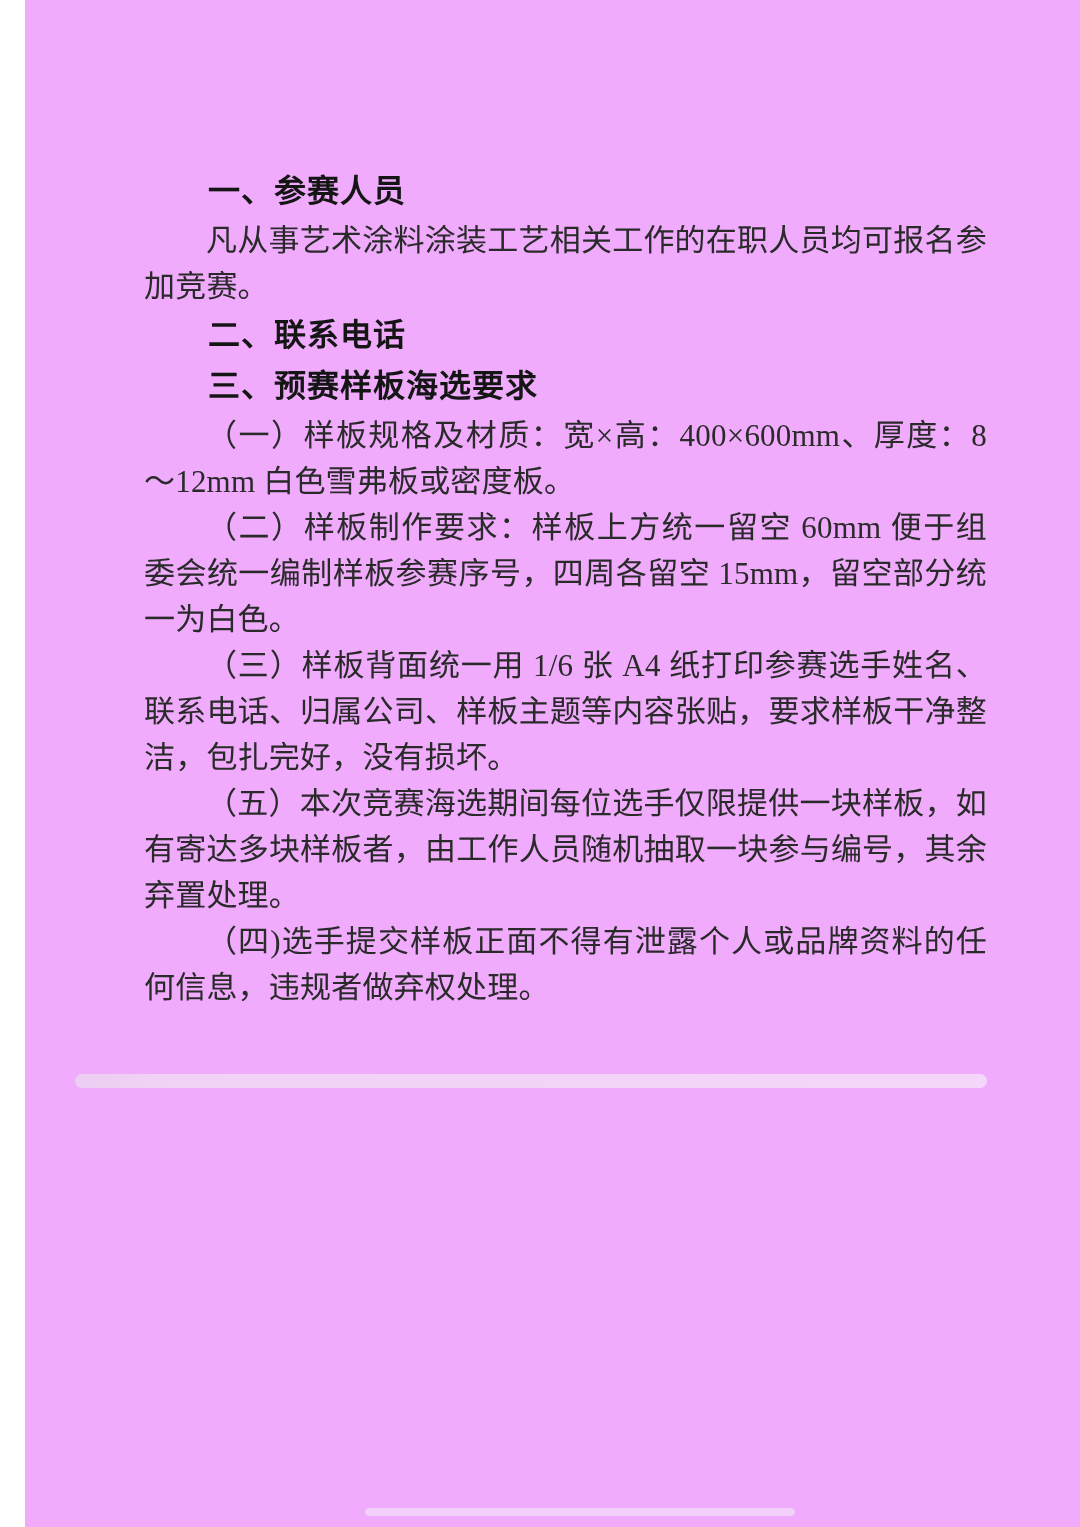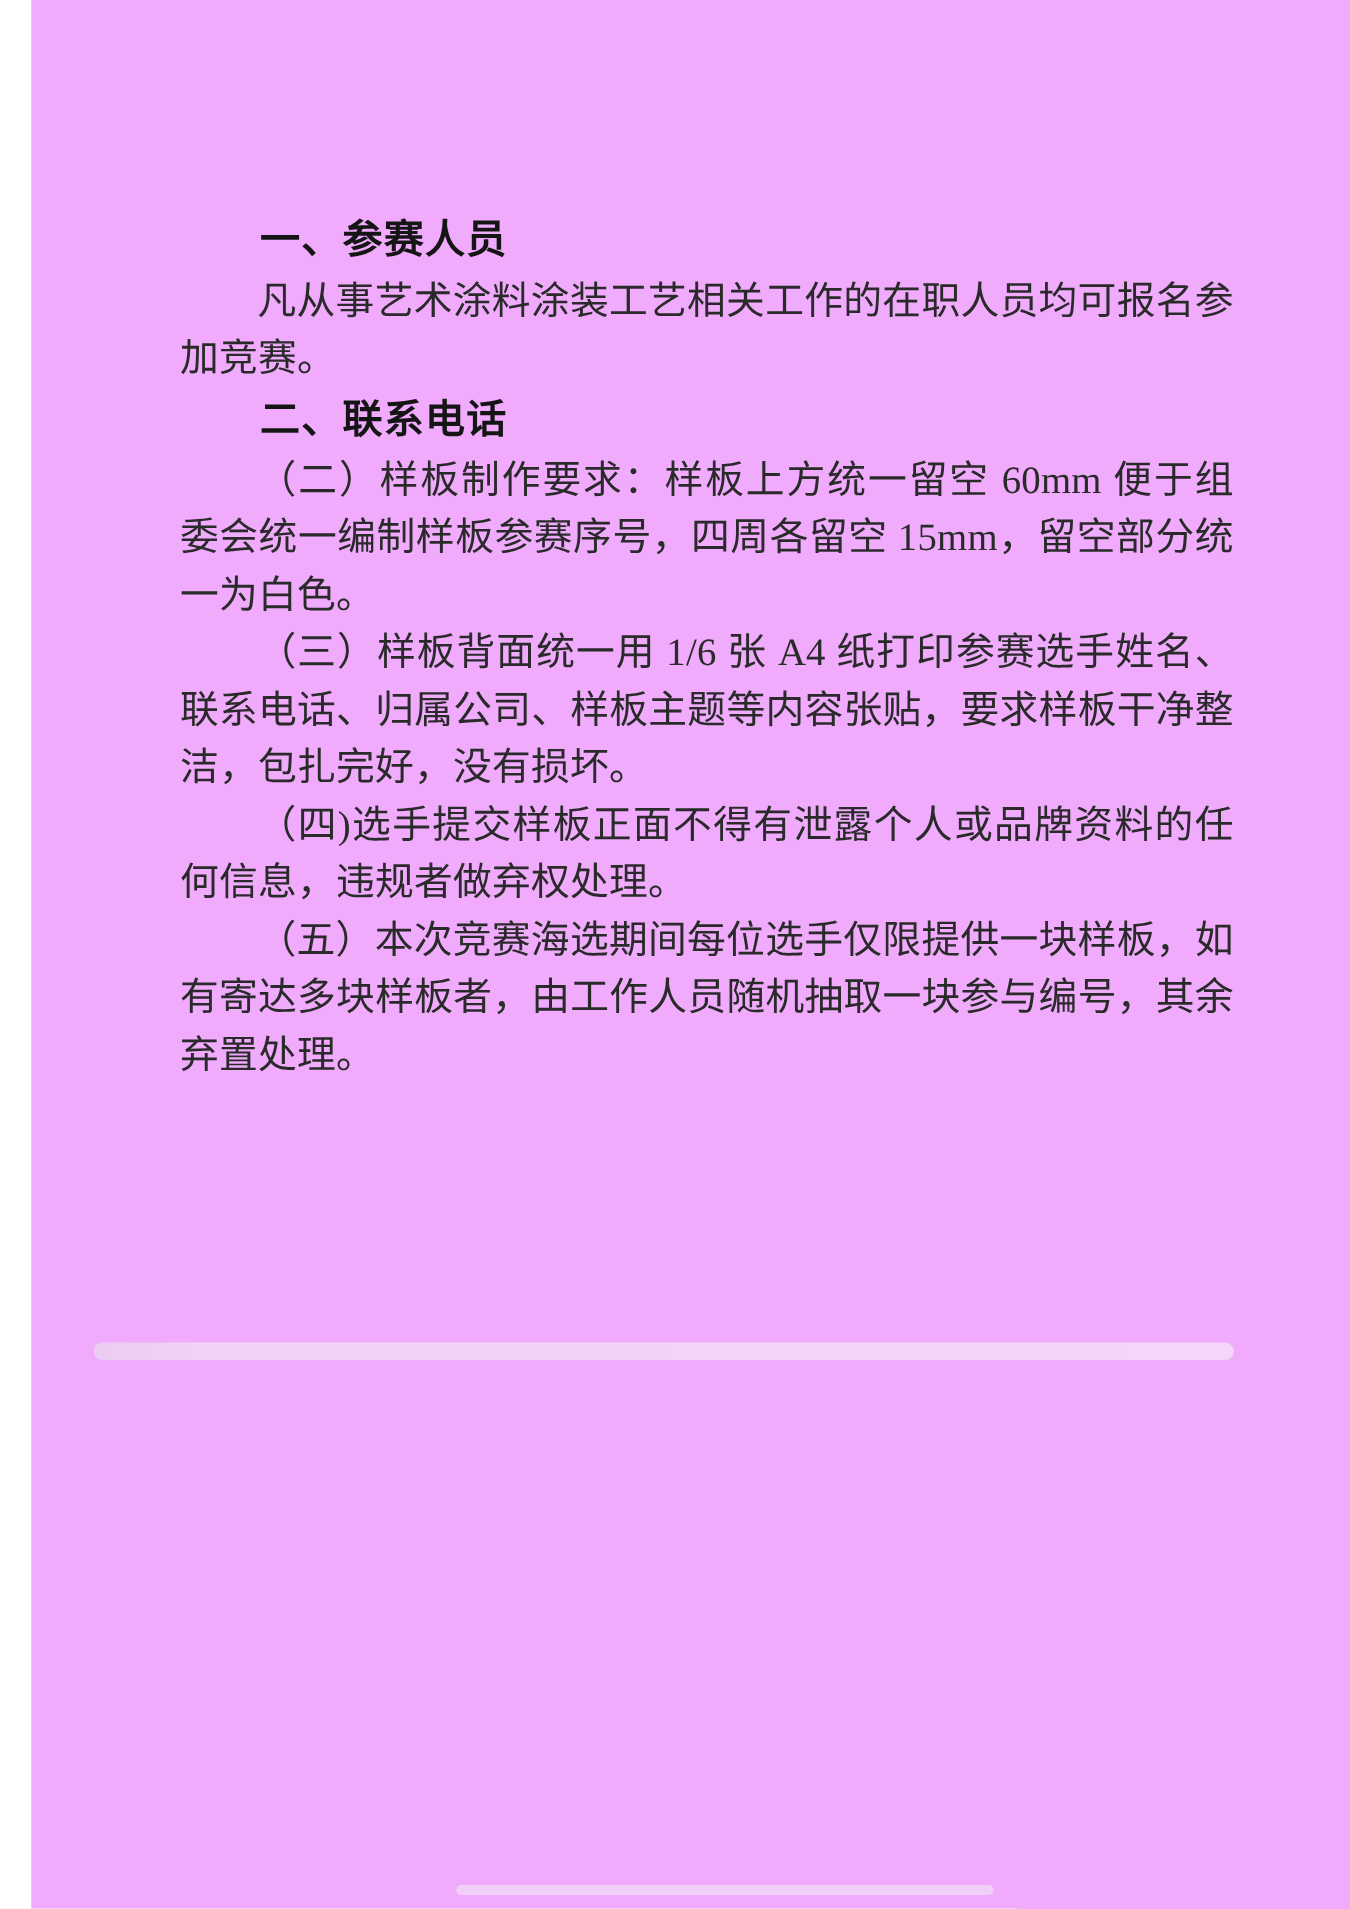--- a/index.html
+++ b/index.html
@@ -71,18 +71,20 @@
 </head>
 <body>
 
 <div class="page">
   <div class="scan-band"></div>
   <div class="scan-band-2"></div>
   <main class="doc">
       <h2 class="heading">一、参赛人员</h2>
       <p class="paragraph">凡从事艺术涂料涂装工艺相关工作的在职人员均可报名参加竞赛。</p>
       <h2 class="heading">二、联系电话</h2>
+      <h2 class="heading">三、预赛样板海选要求</h2>
+      <p class="paragraph">（一）样板规格及材质：宽×高：400×600mm、厚度：8～12mm 白色雪弗板或密度板。</p>
       <p class="paragraph">（二）样板制作要求：样板上方统一留空 60mm 便于组委会统一编制样板参赛序号，四周各留空 15mm，留空部分统一为白色。</p>
       <p class="paragraph">（三）样板背面统一用 1/6 张 A4 纸打印参赛选手姓名、联系电话、归属公司、样板主题等内容张贴，要求样板干净整洁，包扎完好，没有损坏。</p>
+      <p class="paragraph">（五）本次竞赛海选期间每位选手仅限提供一块样板，如有寄达多块样板者，由工作人员随机抽取一块参与编号，其余弃置处理。</p>
       <p class="paragraph">（四)选手提交样板正面不得有泄露个人或品牌资料的任何信息，违规者做弃权处理。</p>
-      <p class="paragraph">（五）本次竞赛海选期间每位选手仅限提供一块样板，如有寄达多块样板者，由工作人员随机抽取一块参与编号，其余弃置处理。</p>
     </main>
 </div>
 
 </body></html>

